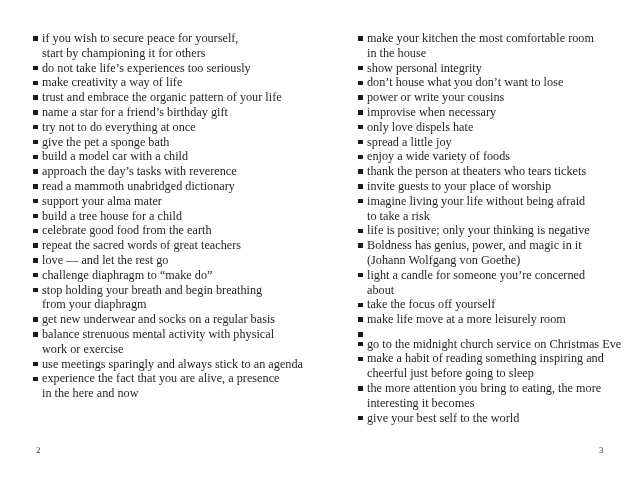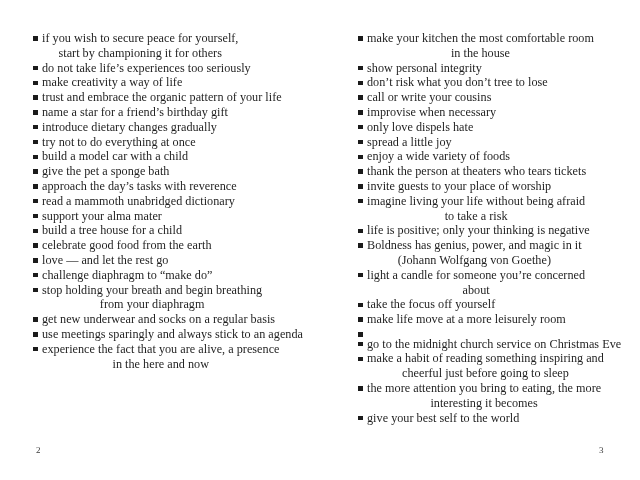--- a/index.html
+++ b/index.html
@@ -26,21 +26,20 @@
   }
   .page-left  { left: 0;   width: 320px; }
   .page-right { left: 320px; width: 320px; }
 
   .list {
     list-style: none;
     margin: 0;
     padding: 0;
     position: absolute;
     top: 31px;
-    text-align: center;
   }
   .page-left  .list { left: 33px; width: 286px; }
   .page-right .list { left: 38px; width: 280px; }
 
   .list-item {
     display: flex;
     align-items: flex-start;
     font-size: 12.2px;
     line-height: 14.8px;
   }
@@ -88,70 +87,75 @@
         <li class="list-item">
           <span class="bullet"></span>
           <span class="item-text">trust and embrace the organic pattern of your life</span>
         </li>
         <li class="list-item">
           <span class="bullet"></span>
           <span class="item-text">name a star for a friend’s birthday gift</span>
         </li>
         <li class="list-item">
           <span class="bullet"></span>
-          <span class="item-text">introduce dietary changes gradually</span>
-        </li>
-        <li class="list-item">
-          <span class="bullet"></span>
           <span class="item-text">try not to do everything at once</span>
         </li>
         <li class="list-item">
           <span class="bullet"></span>
+          <span class="item-text">give the pet a sponge bath</span>
+        </li>
+        <li class="list-item">
+          <span class="bullet"></span>
           <span class="item-text">build a model car with a child</span>
         </li>
         <li class="list-item">
           <span class="bullet"></span>
-          <span class="item-text">give the pet a sponge bath</span>
-        </li>
-        <li class="list-item">
-          <span class="bullet"></span>
           <span class="item-text">approach the day’s tasks with reverence</span>
         </li>
         <li class="list-item">
           <span class="bullet"></span>
           <span class="item-text">read a mammoth unabridged dictionary</span>
         </li>
         <li class="list-item">
           <span class="bullet"></span>
           <span class="item-text">support your alma mater</span>
         </li>
         <li class="list-item">
           <span class="bullet"></span>
           <span class="item-text">build a tree house for a child</span>
         </li>
         <li class="list-item">
           <span class="bullet"></span>
           <span class="item-text">celebrate good food from the earth</span>
+        </li>
+        <li class="list-item">
+          <span class="bullet"></span>
+          <span class="item-text">repeat the sacred words of great teachers</span>
         </li>
         <li class="list-item">
           <span class="bullet"></span>
           <span class="item-text">love — and let the rest go</span>
         </li>
         <li class="list-item">
           <span class="bullet"></span>
           <span class="item-text">challenge diaphragm to “make do”</span>
         </li>
         <li class="list-item">
           <span class="bullet"></span>
           <span class="item-text">stop holding your breath and begin breathing
 from your diaphragm</span>
         </li>
         <li class="list-item">
           <span class="bullet"></span>
           <span class="item-text">get new underwear and socks on a regular basis</span>
+        </li>
+        <li class="list-item">
+          <span class="bullet"></span>
+          <span class="item-text">balance strenuous mental activity with physical
+work or exercise</span>
         </li>
         <li class="list-item">
           <span class="bullet"></span>
           <span class="item-text">use meetings sparingly and always stick to an agenda</span>
         </li>
         <li class="list-item">
           <span class="bullet"></span>
           <span class="item-text">experience the fact that you are alive, a presence
 in the here and now</span>
         </li>
@@ -165,25 +169,25 @@
           <span class="bullet"></span>
           <span class="item-text">make your kitchen the most comfortable room
 in the house</span>
         </li>
         <li class="list-item">
           <span class="bullet"></span>
           <span class="item-text">show personal integrity</span>
         </li>
         <li class="list-item">
           <span class="bullet"></span>
-          <span class="item-text">don’t risk what you don’t tree to lose</span>
-        </li>
-        <li class="list-item">
-          <span class="bullet"></span>
-          <span class="item-text">call or write your cousins</span>
+          <span class="item-text">don’t house what you don’t want to lose</span>
+        </li>
+        <li class="list-item">
+          <span class="bullet"></span>
+          <span class="item-text">power or write your cousins</span>
         </li>
         <li class="list-item">
           <span class="bullet"></span>
           <span class="item-text">improvise when necessary</span>
         </li>
         <li class="list-item">
           <span class="bullet"></span>
           <span class="item-text">only love dispels hate</span>
         </li>
         <li class="list-item">

